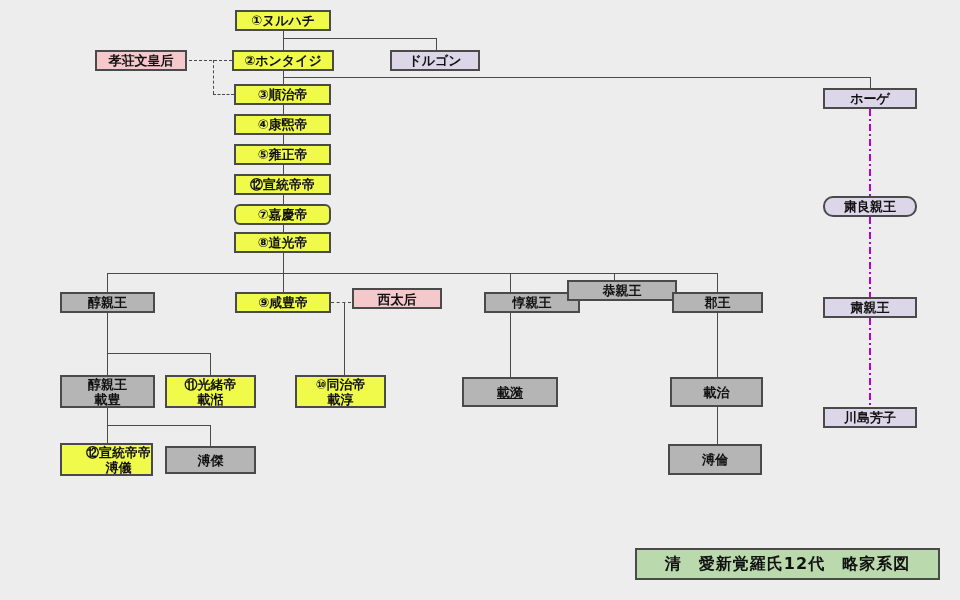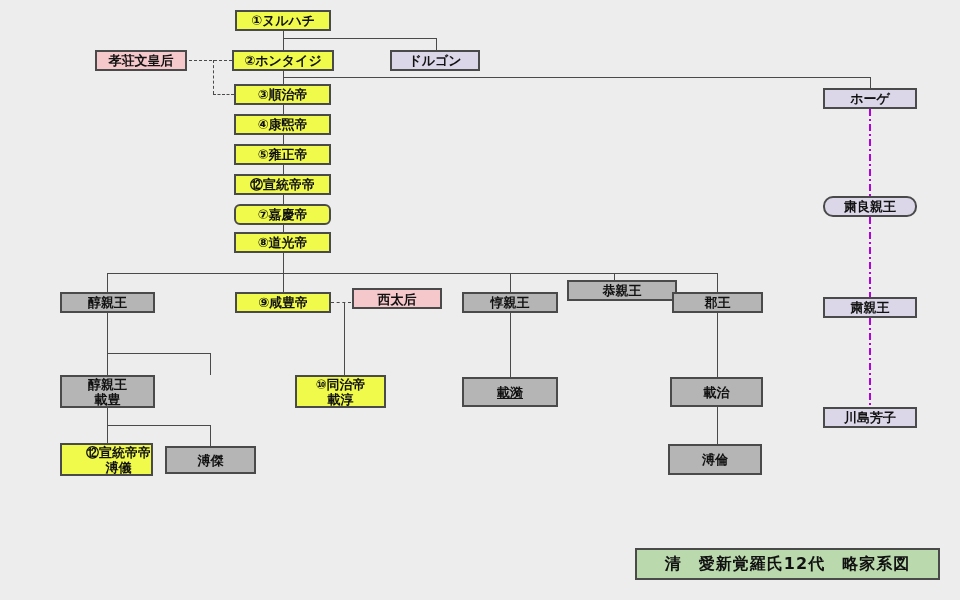--- a/index.html
+++ b/index.html
@@ -114,33 +114,37 @@
 
   <div class="node gray" style="left:60px;top:292px;width:95px;height:21px;">
     <span>醇親王</span>
   </div>
   <div class="node yellow" style="left:235px;top:292px;width:96px;height:21px;">
     <span>⑨咸豊帝</span>
   </div>
   <div class="node pink" style="left:352px;top:288px;width:90px;height:21px;justify-content:flex-end;">
     <span>西太后</span>
   </div>
-  <div class="node gray" style="left:462px;top:292px;width:96px;height:21px;">
+  <div class="node gray" style="left:484px;top:292px;width:96px;height:21px;">
     <span>惇親王</span>
   </div>
   <div class="node gray" style="left:567px;top:280px;width:110px;height:21px;">
     <span>恭親王</span>
   </div>
   <div class="node gray" style="left:672px;top:292px;width:91px;height:21px;">
     <span>郡王</span>
   </div>
 
   <div class="node gray" style="left:60px;top:375px;width:95px;height:33px;">
     <span>醇親王</span>
     <span>載豊</span>
+  </div>
+  <div class="node yellow" style="left:165px;top:375px;width:91px;height:33px;">
+    <span>⑪光緒帝</span>
+    <span>載湉</span>
   </div>
   <div class="node yellow" style="left:295px;top:375px;width:91px;height:33px;">
     <span>⑩同治帝</span>
     <span>載淳</span>
   </div>
   <div class="node gray" style="left:462px;top:377px;width:96px;height:30px;text-decoration:underline;">
     <span>載漪</span>
   </div>
   <div class="node gray" style="left:670px;top:377px;width:93px;height:30px;">
     <span>載治</span>

